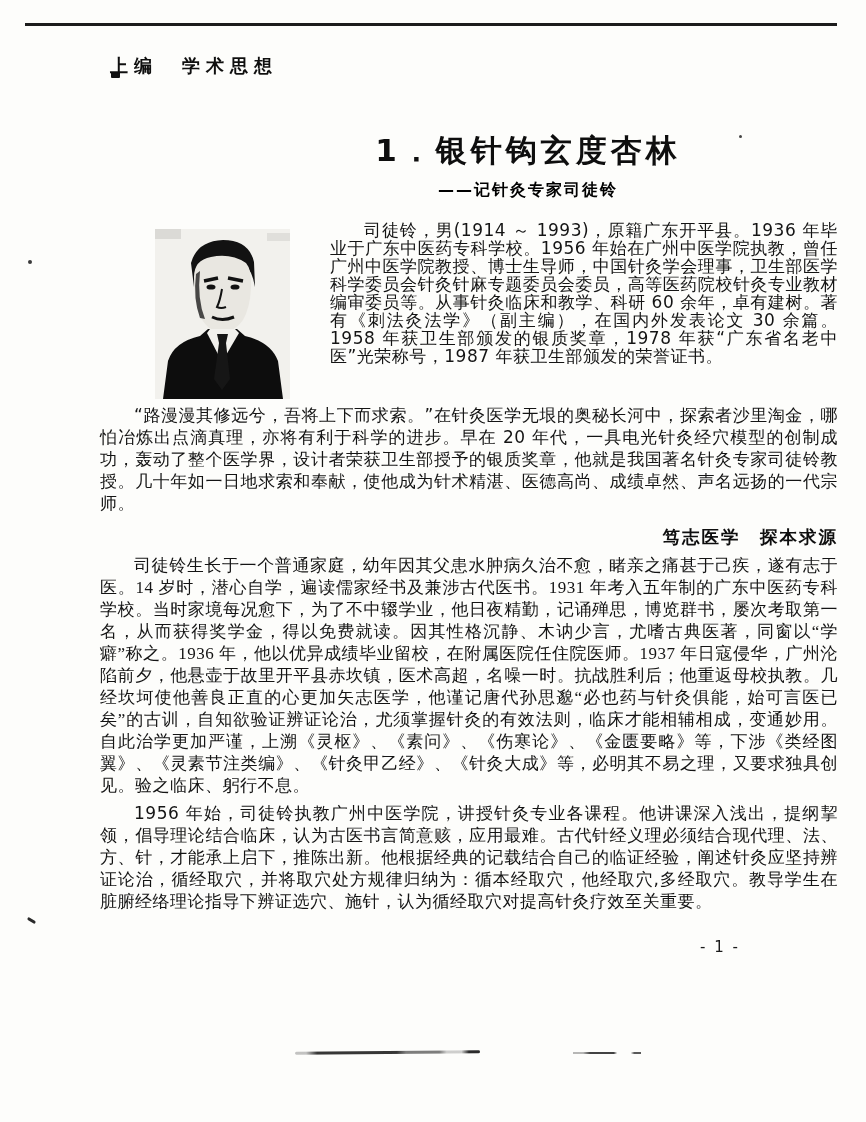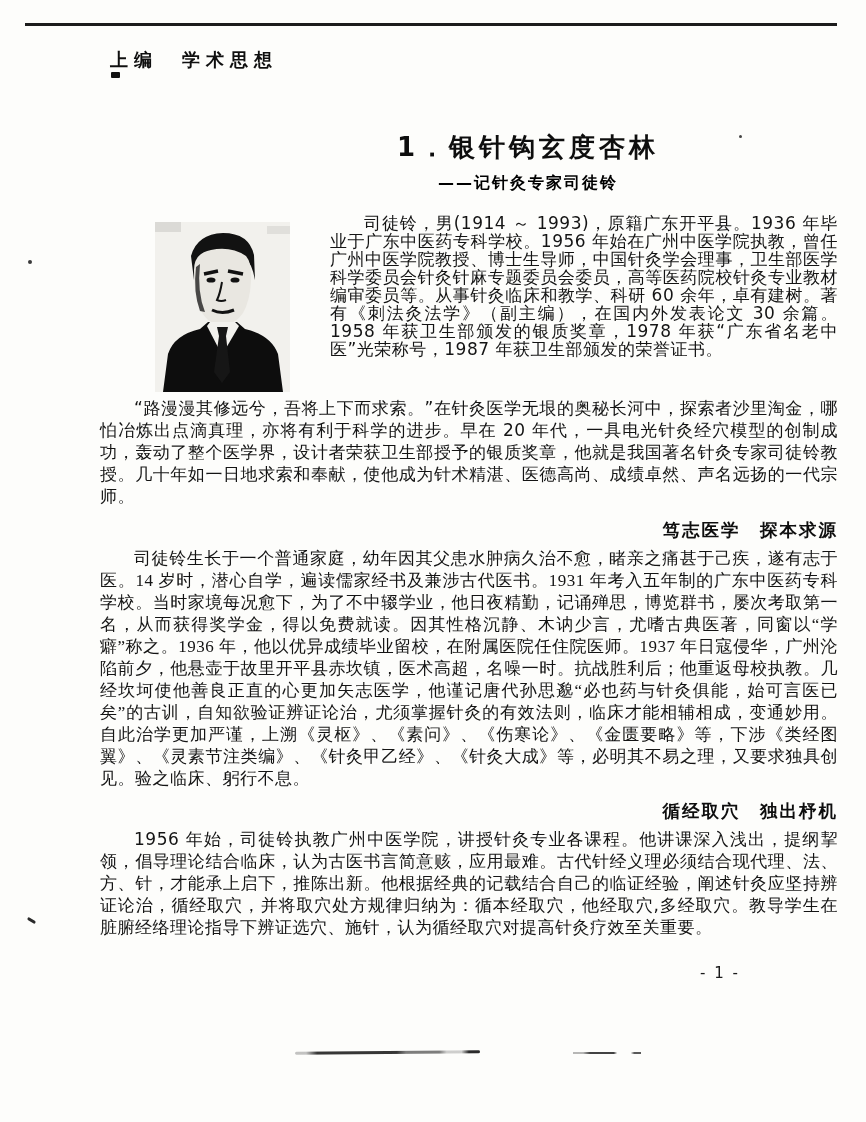--- a/index.html
+++ b/index.html
@@ -11,29 +11,29 @@
     position:relative;
     overflow:hidden;
   }
   .top-rule { position:absolute; top:23px; left:25px; width:812px; height:3px; background:#1c1c1c; }
   .ink-blob { position:absolute; top:72px; left:111px; width:9px; height:6px; background:#111; border-radius:1px; }
   .margin-dot { position:absolute; top:260px; left:28px; width:4px; height:4px; background:#3a3a3a; border-radius:50%; }
   .margin-tick { position:absolute; top:919px; left:27px; width:9px; height:3px; background:#2a2a2a; transform:rotate(32deg); border-radius:2px; }
   .stray-dot-title { position:absolute; top:135px; left:739px; width:3px; height:3px; background:#444; border-radius:50%; }
 
   .part-header {
-    position:absolute; top:48px; left:110px;
+    position:absolute; top:54px; left:110px;
     font-size:18px; font-weight:bold; letter-spacing:6px;
     color:#0f0f0f;
   }
 
   .content { position:absolute; top:130px; left:100px; width:738px; }
 
   .title-block { text-align:center; margin-left:118px; }
-  .article-title { font-size:26px; font-weight:bold; letter-spacing:4px; color:#0e0e0e; }
+  .article-title { font-size:31px; font-weight:bold; letter-spacing:4px; color:#0e0e0e; }
   .article-subtitle { font-size:16px; font-weight:bold; letter-spacing:2px; margin-top:8px; color:#000000; }
 
   .intro-row { display:flex; margin-top:20px; }
   .photo-frame {
     width:135px; height:170px; margin-left:55px; margin-top:8px; flex:none;
     background:#f2f1ed;
   }
   .photo-frame svg { display:block; width:100%; height:100%; }
   .intro-text {
     margin-left:40px; flex:1;
@@ -108,21 +108,20 @@
       </svg>
     </div>
     <p class="intro-text">司徒铃，男(1914 ～ 1993)，原籍广东开平县。1936 年毕业于广东中医药专科学校。1956 年始在广州中医学院执教，曾任广州中医学院教授、博士生导师，中国针灸学会理事，卫生部医学科学委员会针灸针麻专题委员会委员，高等医药院校针灸专业教材编审委员等。从事针灸临床和教学、科研 60 余年，卓有建树。著有《刺法灸法学》（副主编），在国内外发表论文 30 余篇。1958 年获卫生部颁发的银质奖章，1978 年获“广东省名老中医”光荣称号，1987 年获卫生部颁发的荣誉证书。</p>
   </div>
 
   <p class="body-par par-quote">“路漫漫其修远兮，吾将上下而求索。”在针灸医学无垠的奥秘长河中，探索者沙里淘金，哪怕冶炼出点滴真理，亦将有利于科学的进步。早在 20 年代，一具电光针灸经穴模型的创制成功，轰动了整个医学界，设计者荣获卫生部授予的银质奖章，他就是我国著名针灸专家司徒铃教授。几十年如一日地求索和奉献，使他成为针术精湛、医德高尚、成绩卓然、声名远扬的一代宗师。</p>
 
   <h3 class="section-heading">笃志医学　探本求源</h3>
   <p class="body-par section-body-1">司徒铃生长于一个普通家庭，幼年因其父患水肿病久治不愈，睹亲之痛甚于己疾，遂有志于医。14 岁时，潜心自学，遍读儒家经书及兼涉古代医书。1931 年考入五年制的广东中医药专科学校。当时家境每况愈下，为了不中辍学业，他日夜精勤，记诵殚思，博览群书，屡次考取第一名，从而获得奖学金，得以免费就读。因其性格沉静、木讷少言，尤嗜古典医著，同窗以“学癖”称之。1936 年，他以优异成绩毕业留校，在附属医院任住院医师。1937 年日寇侵华，广州沦陷前夕，他悬壶于故里开平县赤坎镇，医术高超，名噪一时。抗战胜利后；他重返母校执教。几经坎坷使他善良正直的心更加矢志医学，他谨记唐代孙思邈“必也药与针灸俱能，始可言医已矣”的古训，自知欲验证辨证论治，尤须掌握针灸的有效法则，临床才能相辅相成，变通妙用。自此治学更加严谨，上溯《灵枢》、《素问》、《伤寒论》、《金匮要略》等，下涉《类经图翼》、《灵素节注类编》、《针灸甲乙经》、《针灸大成》等，必明其不易之理，又要求独具创见。验之临床、躬行不息。</p>
 
-  <h3 class="section-heading second">循经取穴　独出杼机</h3>
   <p class="body-par section-body-2">1956 年始，司徒铃执教广州中医学院，讲授针灸专业各课程。他讲课深入浅出，提纲挈领，倡导理论结合临床，认为古医书言简意赅，应用最难。古代针经义理必须结合现代理、法、方、针，才能承上启下，推陈出新。他根据经典的记载结合自己的临证经验，阐述针灸应坚持辨证论治，循经取穴，并将取穴处方规律归纳为：循本经取穴，他经取穴,多经取穴。教导学生在脏腑经络理论指导下辨证选穴、施针，认为循经取穴对提高针灸疗效至关重要。</p>
 
   <div class="page-number">- 1 -</div>
 
 </div>
 
 <div class="scan-line-a"></div>
 <div class="scan-line-b"></div>
 
 </body></html>

